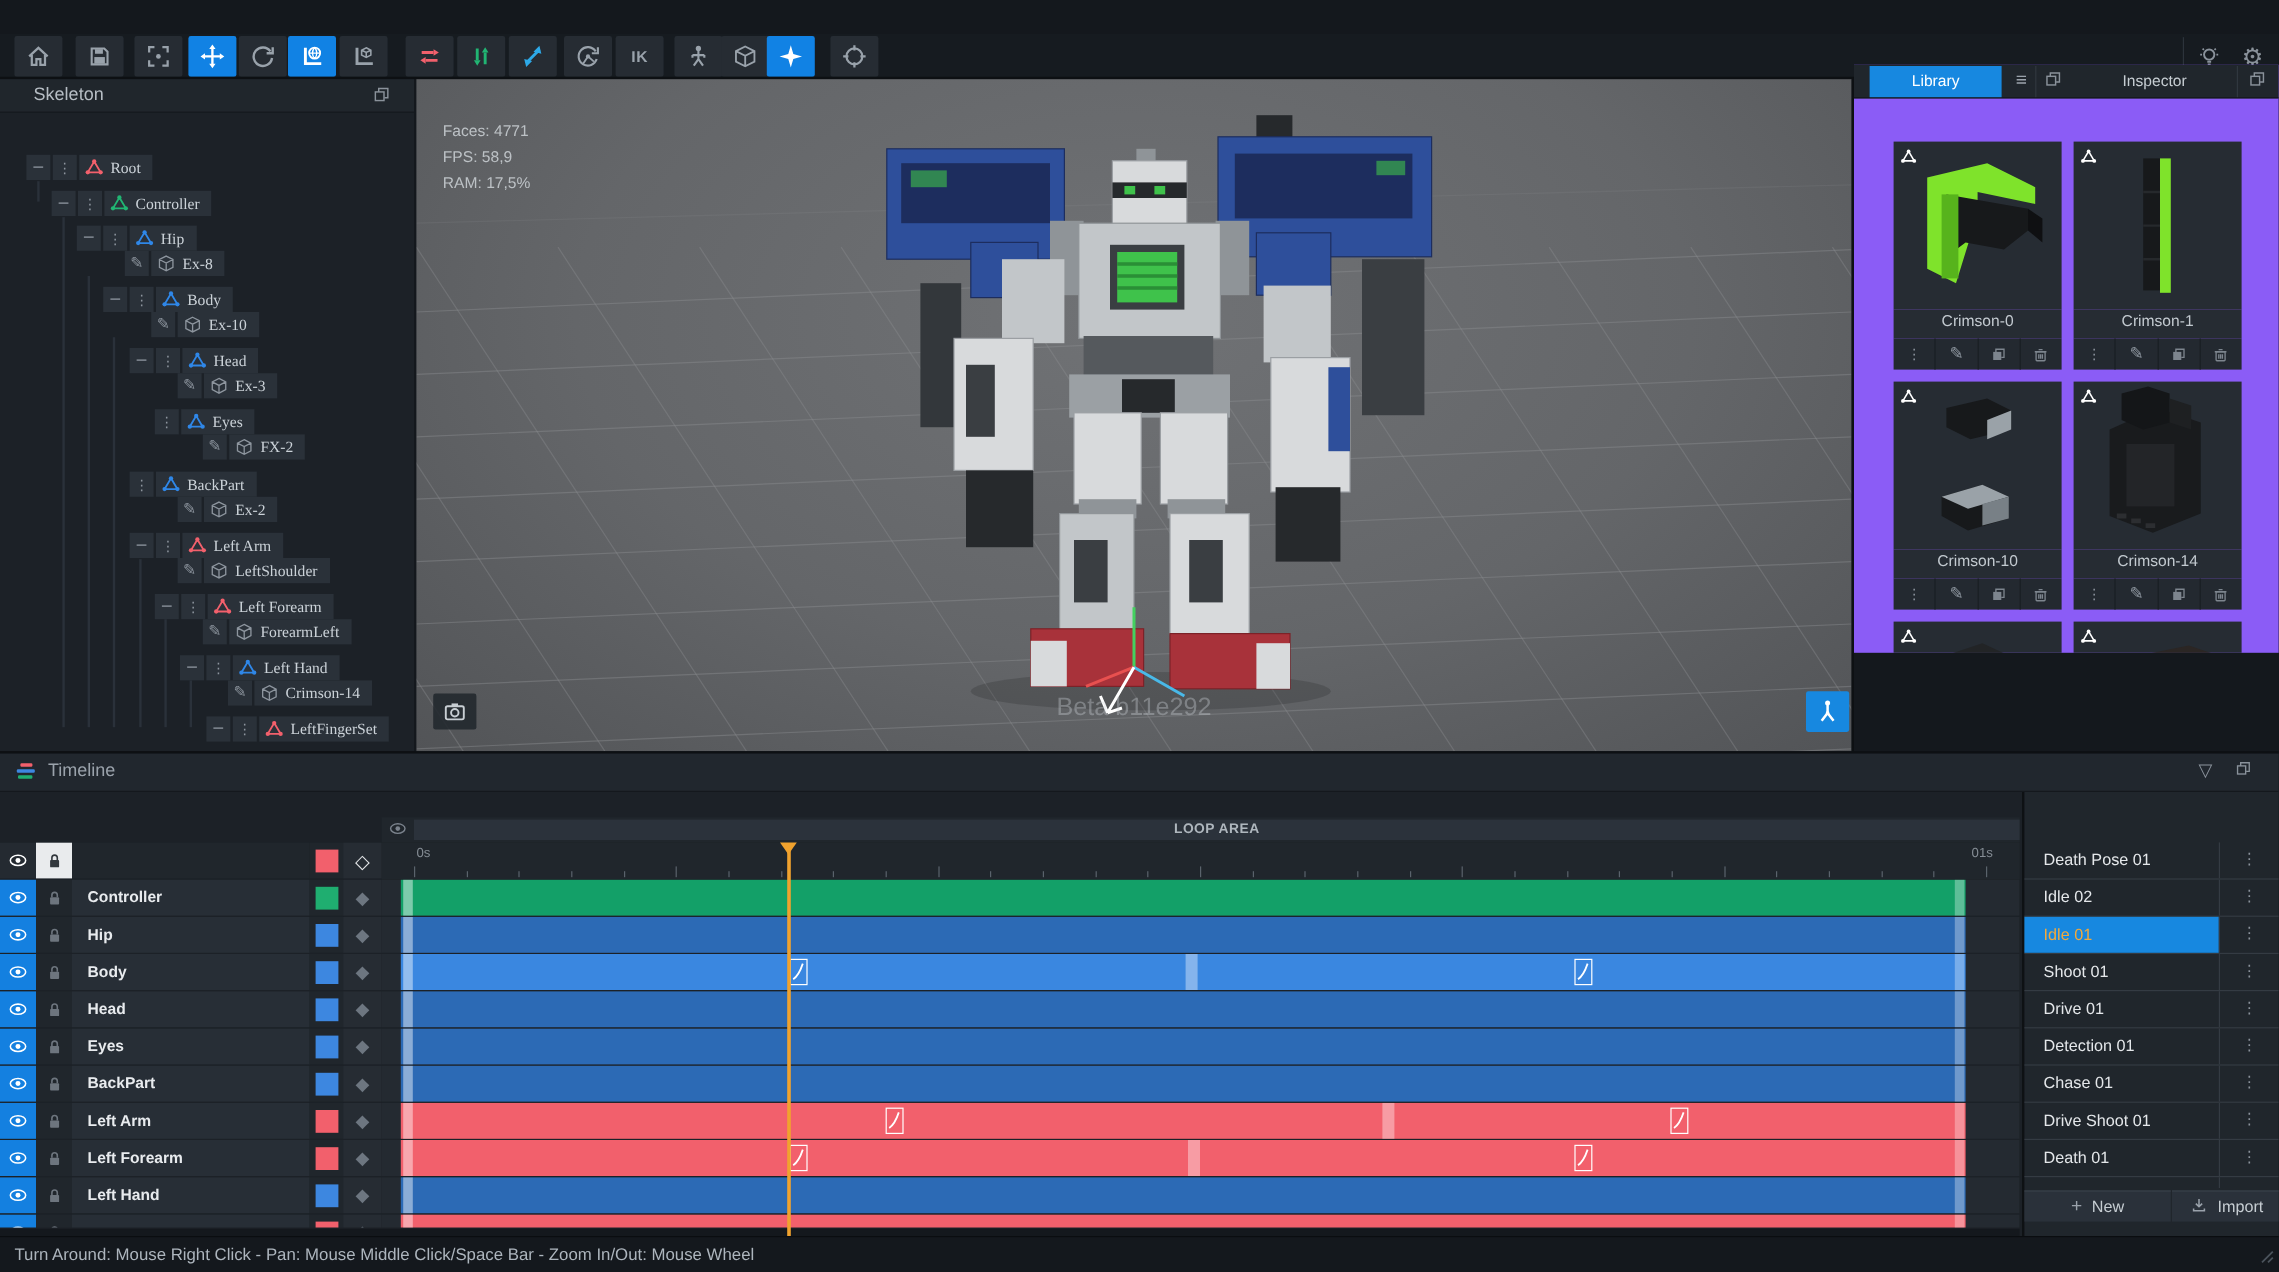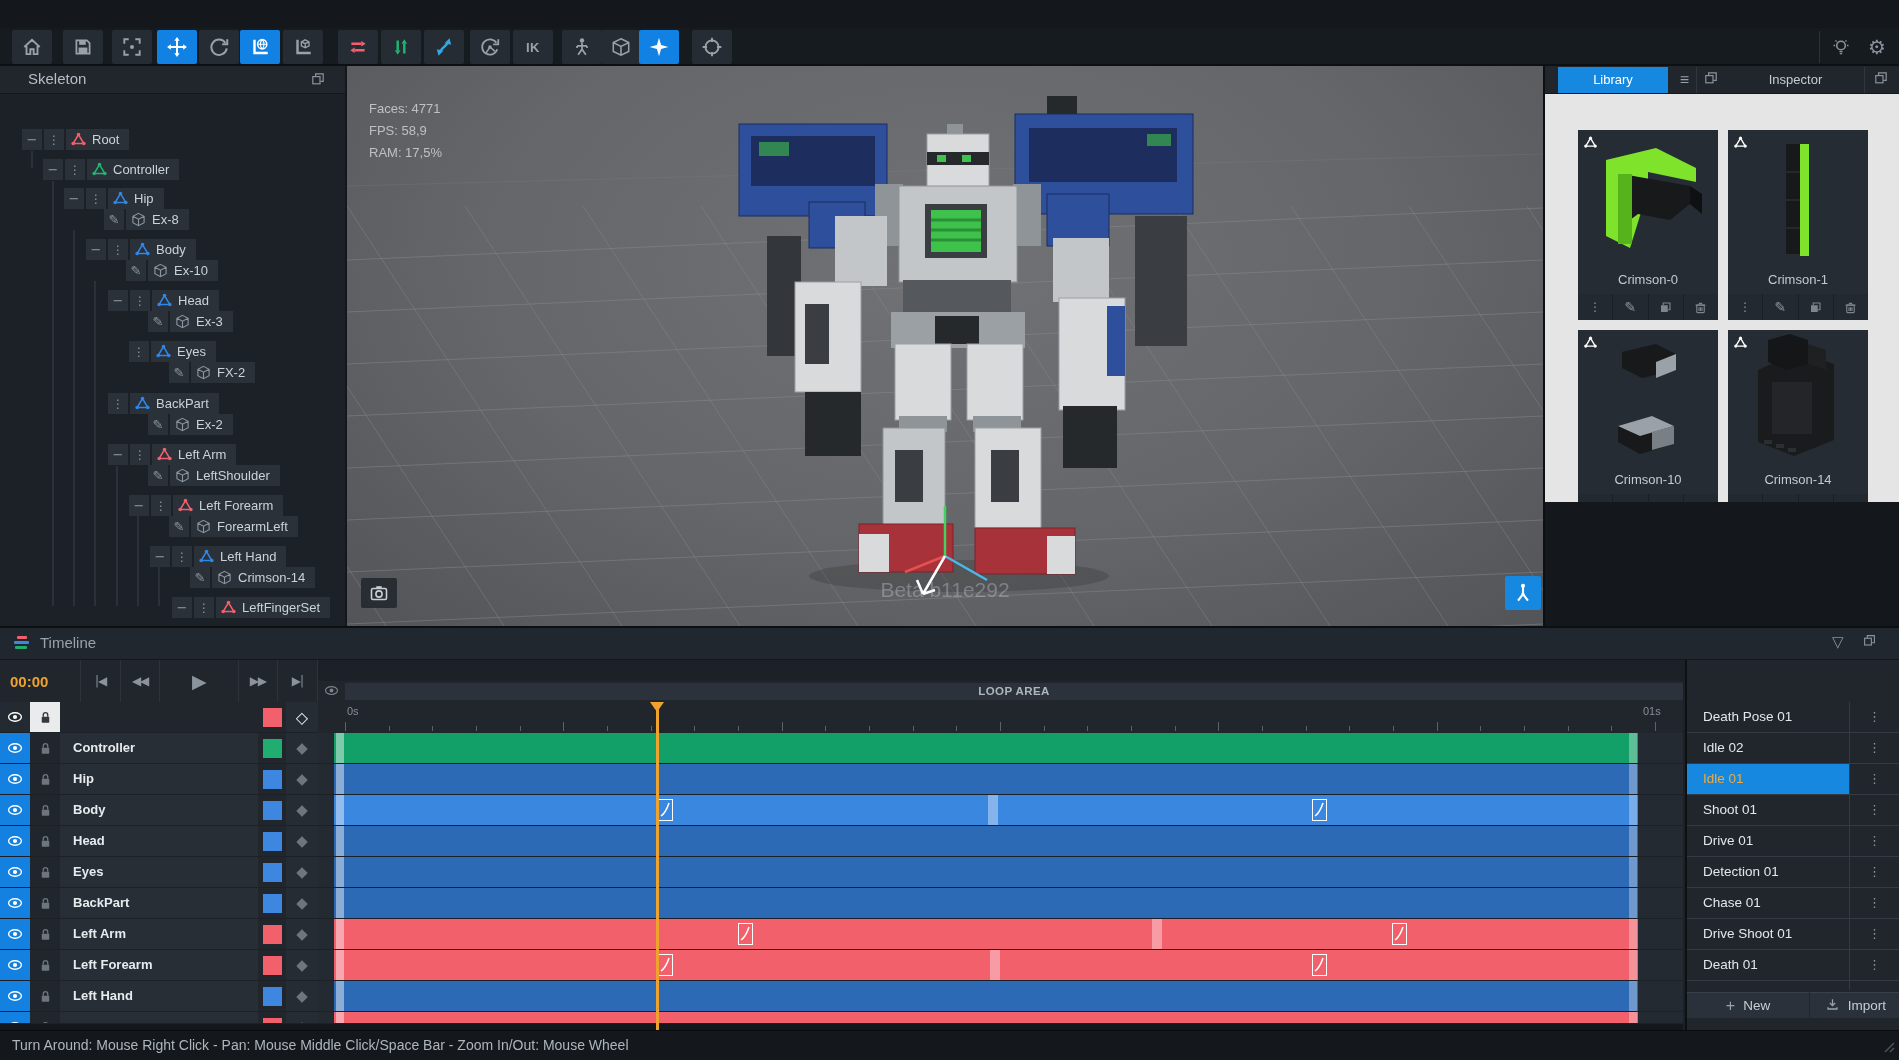--- a/index.html
+++ b/index.html
@@ -26,35 +26,35 @@
 
   
   #skeleton { position:absolute; left:0; top:66px; width:345px; height:560px; background:#1c2127; overflow:hidden; }
   #skeleton-header { position:absolute; left:0; top:0; width:100%; height:28px; background:#20262c; border-bottom:1px solid #14181d; }
   #skeleton-title { position:absolute; left:28px; top:4px; font-size:15px; color:#b6bdc4; }
   #skeleton-popout { position:absolute; left:310px; top:5px; }
   .tree-line { position:absolute; background:#2a313a; }
   .node-row { position:absolute; display:flex; height:21px; align-items:stretch; gap:2px; }
   .nbox { background:#2a3139; height:21px; display:flex; align-items:center; justify-content:center; }
   .nbox.sq { width:20px; }
-  .nbox.lbl { padding:0 10px 0 4px; gap:5px; }
+  .nbox.lbl { padding:0 10px 0 4px; gap:5px;font-family:Liberation Serif, serif; }
   .node-name { font-size:13px; color:#cbd2d8; white-space:nowrap; }
   .glyph { font-family:"DejaVu Sans", sans-serif; color:#8d959e; }
 
   
   #viewport { position:absolute; left:347px; top:66px; width:1196px; height:560px; overflow:hidden;
     background:radial-gradient(ellipse at 50% 35%, #707275 0%, #646669 55%, #525457 100%); }
   #vp-stats { position:absolute; left:22px; top:32px; font-size:13px; line-height:22px; color:#bcc1c5; }
   #vp-watermark { position:absolute; left:0; right:0; top:512px; text-align:center; font-size:21px; color:rgba(210,215,220,0.35); }
   #vp-camera { position:absolute; left:14px; top:512px; width:36px; height:30px; background:rgba(32,38,44,.85); border-radius:2px; display:flex; align-items:center; justify-content:center; }
   #vp-armature { position:absolute; left:1158px; top:510px; width:36px; height:34px; background:#1788e0; border-radius:2px; display:flex; align-items:center; justify-content:center; }
   #rp-sep { position:absolute; left:1543px; top:66px; width:2px; height:560px; background:#0d1013; }
 
   
-  #rightpanel { position:absolute; left:1545px; top:66px; width:354px; height:436px; background:#e5e5e5; overflow:hidden; }
+  #rightpanel { position:absolute; left:1545px; top:54px; width:354px; height:490px; background:#8b5cf6; overflow:hidden; }
   #rp-tabs { position:absolute; left:0; top:0; width:100%; height:28px; background:#20262c; border-bottom:1px solid #14181d; }
   #tab-library { position:absolute; left:13px; top:1px; width:110px; height:26px; background:#1788e0; color:#fff; font-size:13px; text-align:center; line-height:26px; }
   #rp-burger { position:absolute; left:128px; top:1px; width:24px; height:26px; text-align:center; line-height:25px; font-size:16px; color:#9aa2ab; border-right:1px solid #30373f; }
   #rp-pop1 { position:absolute; left:158px; top:4px; }
   #tab-inspector { position:absolute; left:182px; top:1px; width:138px; height:26px; color:#c6cdd2; font-size:13px; text-align:center; line-height:26px; border-right:1px solid #30373f; }
   #rp-pop2 { position:absolute; left:328px; top:4px; }
   .lib-card { position:absolute; width:140px; }
   .lib-preview { position:relative; width:140px; height:140px; background:#262c33; }
   .lib-node-ic { position:absolute; left:5px; top:5px; }
   .lib-name { width:140px; height:24px; background:#262c33; color:#c3cad0; font-size:13px; text-align:center; line-height:20px; }
@@ -775,28 +775,20 @@
         <span style="width:12px;background:#1fae70;margin-left:1px"></span>
       </div>
       <span id="tl-title">Timeline</span>
       <span class="tl-hdr-ic" style="left:1832px">▽</span>
       <span class="tl-hdr-ic" style="left:1862px"><svg width="15" height="15" viewBox="0 0 20 20">
             <rect x="3.5" y="7" width="9" height="9" fill="none" stroke="#8a929b" stroke-width="1.5"></rect>
             <path d="M7 7 V3.5 H16.5 V13 H13" fill="none" stroke="#8a929b" stroke-width="1.5"></path>
           </svg></span>
     </div>
 
-    <div id="tl-controls">
-      <div class="tc-cell" id="tc-time">00:00</div>
-      <div class="tc-cell" style="width:43px">|◀</div>
-      <div class="tc-cell" style="width:43px">◀◀</div>
-      <div class="tc-cell" style="width:86px;font-size:19px;letter-spacing:0">▶</div>
-      <div class="tc-cell" style="width:42px">▶▶</div>
-      <div class="tc-cell" style="width:44px">▶|</div>
-    </div>
 
     <div id="loop-row">
       <span style="position:absolute;left:6px;top:2px" id="loop-eye"><svg width="15" height="15" viewBox="0 0 20 20">
             <ellipse cx="10" cy="10" rx="8" ry="5.3" fill="none" stroke="#7a828c" stroke-width="1.6"></ellipse>
             <circle cx="10" cy="10" r="2.6" fill="#7a828c"></circle>
           </svg></span>
       <div id="loop-bar">LOOP AREA</div>
     </div>
 
     <div id="ruler">

